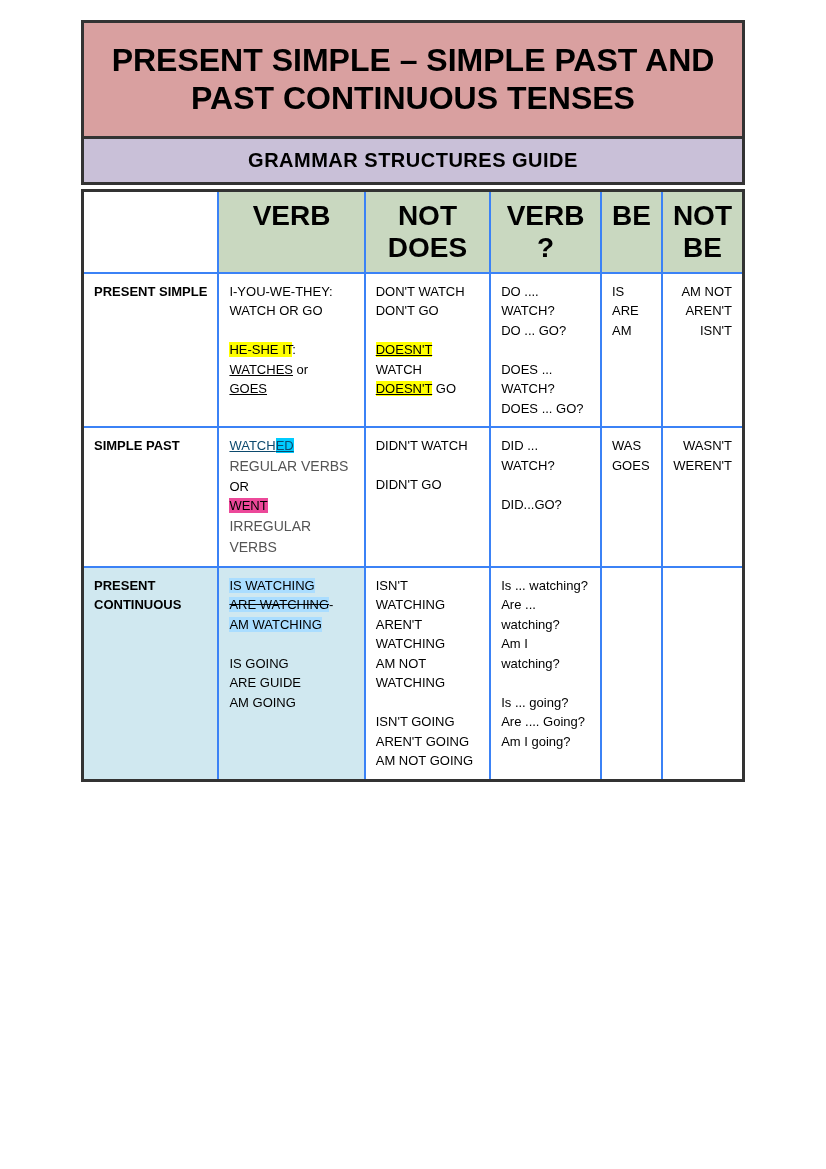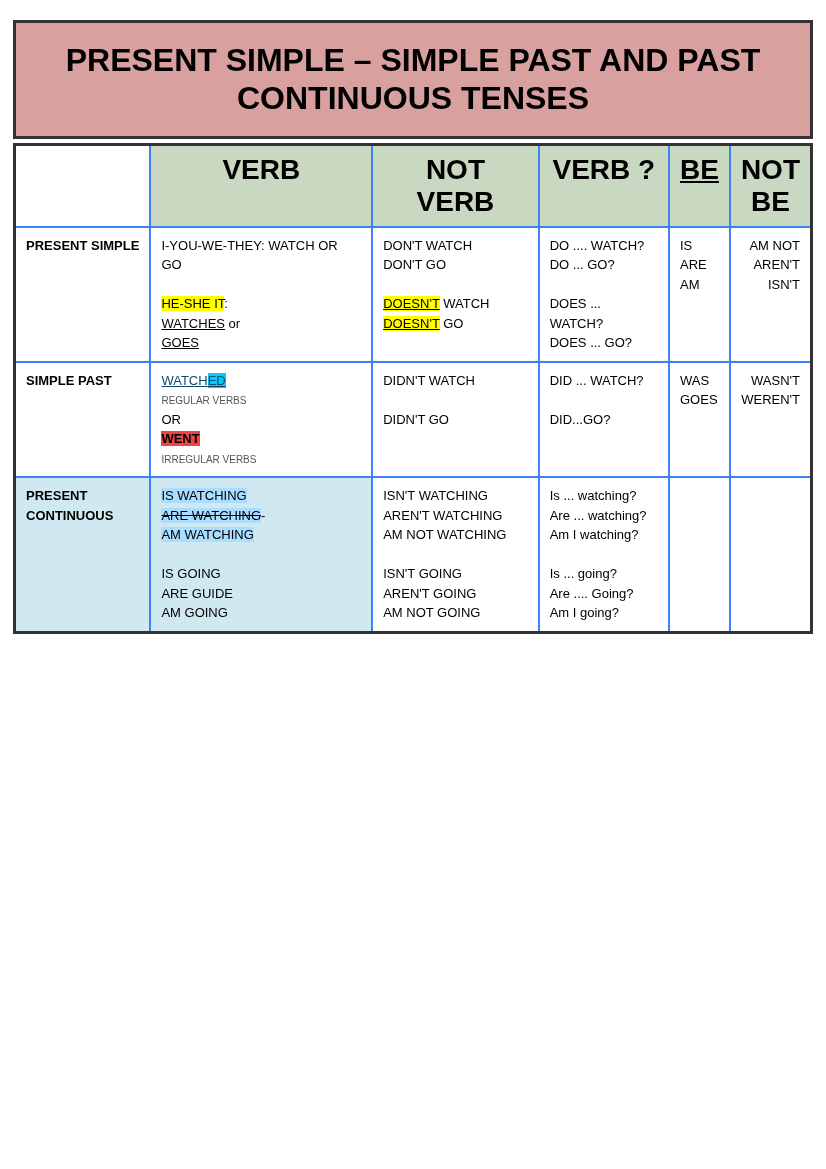--- a/index.html
+++ b/index.html
@@ -7,21 +7,21 @@
       width: 826px;
       min-height: 1169px;
       background: #fff;
       font-family: Arial, sans-serif;
       display: flex;
       flex-direction: column;
       align-items: center;
       padding: 20px;
     }
     .page-wrapper {
-      width: 800px;
+      width: 664px;
     }
     .main-title {
       background-color: #d9a0a0;
       border: 3px solid #333;
       padding: 18px 20px;
       text-align: center;
       font-size: 32px;
       font-weight: 900;
       color: #000;
       line-height: 1.2;
@@ -80,42 +80,43 @@
     .cell-content {
       font-size: 13px;
       vertical-align: top;
       line-height: 1.5;
     }
     .cell-verb { background-color: #fff; }
     .cell-notverb { background-color: #fff; }
     .cell-verbq { background-color: #fff; }
     .cell-be { background-color: #fff; text-align: left; }
     .cell-notbe { background-color: #fff; text-align: right; }
-    .small-text { font-size: 10px; color: #555; }
+    .small-text { font-size: 14px; color: #555; }
 
     
     .bg-light-blue { background-color: #d0e8f0; }
   </style>
 </head>
 <body>
 
 <div class="page-wrapper">
 
   <div class="main-title">PRESENT SIMPLE – SIMPLE PAST AND PAST CONTINUOUS TENSES</div>
 
+  <div class="subtitle-bar">GRAMMAR STRUCTURES GUIDE</div>
 
   <table class="grammar-table">
 
     <tbody>
         <tr>
       <td class="header-cell-empty" style="width:80px;"></td>
       <td class="header-cell">VERB</td>
-      <td class="header-cell">NOT VERB</td>
+      <td class="header-cell">NOT DOES</td>
       <td class="header-cell">VERB ?</td>
-      <td class="header-cell" style="width:60px;text-decoration:underline;">BE</td>
+      <td class="header-cell" style="width:60px;">BE</td>
       <td class="header-cell" style="width:80px;">NOT BE</td>
     </tr>
 
     <tr>
       <td class="row-label cell-content">
         <span>PRESENT SIMPLE</span>
       </td>
       <td class="cell-content cell-verb">
         <span>I-YOU-WE-THEY: WATCH OR GO</span><br><br>
         <span style="background-color:#ffff00;">HE-SHE IT</span><span>: </span><br>
@@ -147,21 +148,21 @@
     </tr>
 
     <tr>
       <td class="row-label cell-content">
         <span>SIMPLE PAST</span>
       </td>
       <td class="cell-content cell-verb">
         <span><span style="text-decoration:underline; color:#0c4a6e;">WATCH<span style="background-color:#00ccff;">ED</span></span></span><br>
         <span class="small-text">REGULAR VERBS</span><br>
         <span>OR</span><br>
-        <span style="background-color:#ef4444; font-weight:bold;">WENT</span><br>
+        <span style="background-color:#ec4899; font-weight:normal;">WENT</span><br>
         <span class="small-text">IRREGULAR VERBS</span>
       </td>
       <td class="cell-content cell-notverb">
         <span>DIDN'T WATCH</span><br><br>
         <span>DIDN'T GO</span>
       </td>
       <td class="cell-content cell-verbq">
         <span>DID ... WATCH?</span><br><br>
         <span>DID...GO?</span>
       </td>

